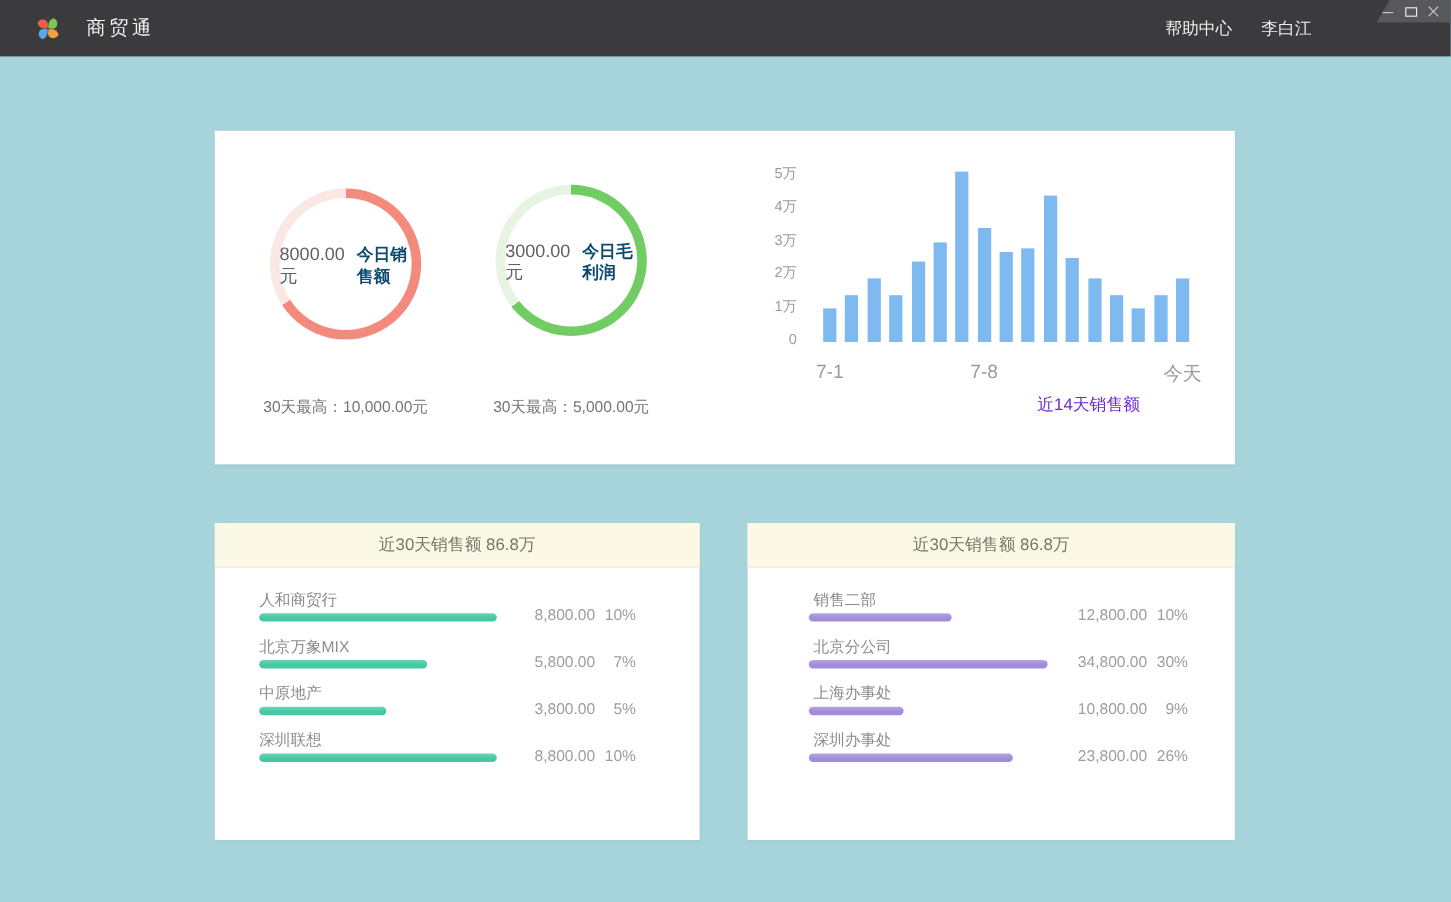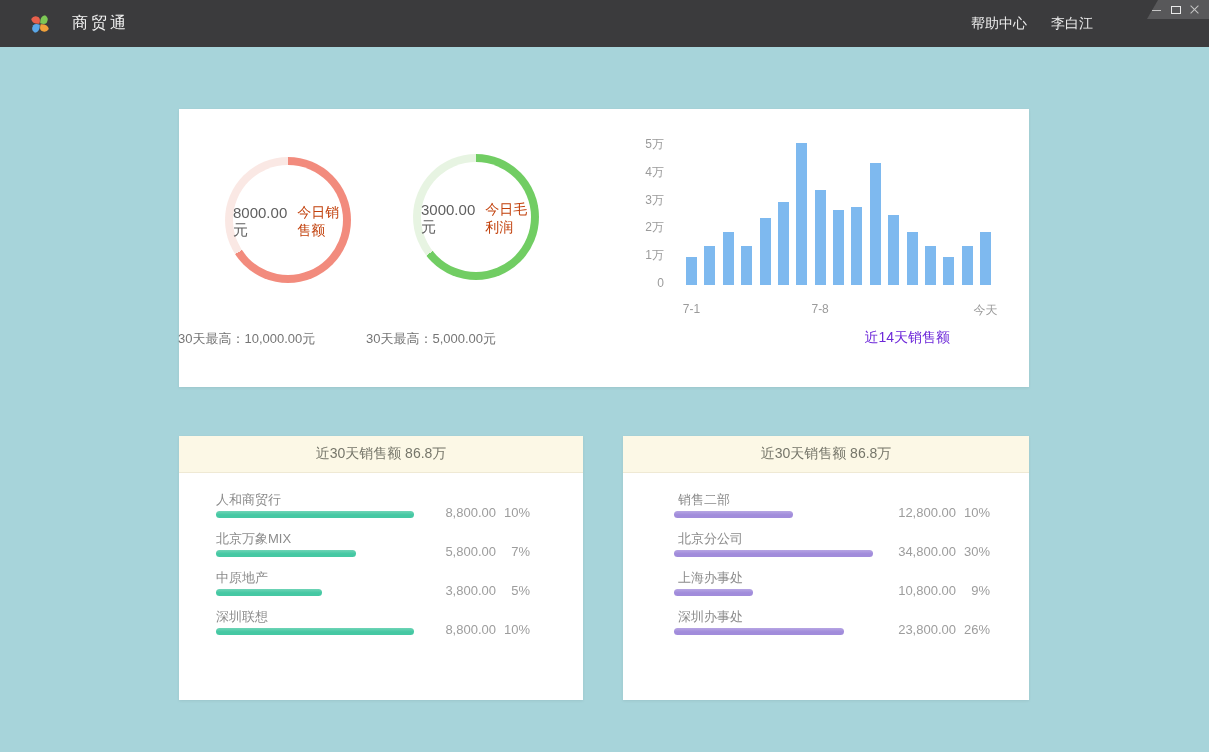--- a/index.html
+++ b/index.html
@@ -33,36 +33,36 @@
   .card{position:absolute;background:#fff;box-shadow:0 1px 3px rgba(0,0,0,0.07);}
   .overview-card{left:179px;top:109px;width:850px;height:278px;}
   
   .donut{position:absolute;width:126px;height:126px;border-radius:50%;}
   .donut-inner{
     position:absolute;inset:8px;background:#fff;border-radius:50%;
     display:flex;flex-direction:row;align-items:center;justify-content:center;
     gap:10px;padding-top:4px;box-sizing:border-box;
   }
   .donut-value{font-size:15px;color:#5F5F5F;}
-  .donut-label{font-size:14px;color:#c2410c;}
+  .donut-label{font-size:14px;color:#0c4a6e;font-weight:bold;}
   #donut0{left:46px;top:48px;}
   #donut1{left:234px;top:45px;}
-  .donut-caption{position:absolute;top:221px;width:220px;font-size:13px;color:#757575;}
+  .donut-caption{position:absolute;top:221px;width:220px;text-align:center;font-size:13px;color:#757575;}
   #cap0{left:-1px;}
   #cap1{left:187px;}
   
   .yaxis{position:absolute;left:430px;top:28px;width:55px;height:160px;}
   .ytick{position:absolute;right:0;width:100%;height:14px;line-height:14px;text-align:right;font-size:12px;color:#9B9B9B;}
   .plot{
     position:absolute;left:507px;bottom:102px;width:305px;height:150px;
     display:flex;justify-content:space-between;align-items:flex-end;
   }
   .chart-bar{width:11px;}
   .xaxis{position:absolute;left:507px;top:193px;width:305px;height:16px;}
-  .xtick{position:absolute;top:0;transform:translateX(-50%);font-size:12px;color:#9B9B9B;white-space:nowrap;}
+  .xtick{position:absolute;top:0;transform:translateX(-50%);font-size:16px;color:#9B9B9B;white-space:nowrap;}
   .chart-title{position:absolute;left:571px;top:220px;width:200px;text-align:right;font-size:14px;color:#6d28d9;}
   
   .rank-card{position:absolute;top:436px;height:264px;}
   .customers{left:179px;width:404px;}
   .depts{left:623px;width:406px;}
   .rank-header{
     height:36px;background:#FCF8E6;border-bottom:1px solid #EFE9D4;
     display:flex;align-items:center;justify-content:center;
     font-size:14px;color:#76766A;
   }

